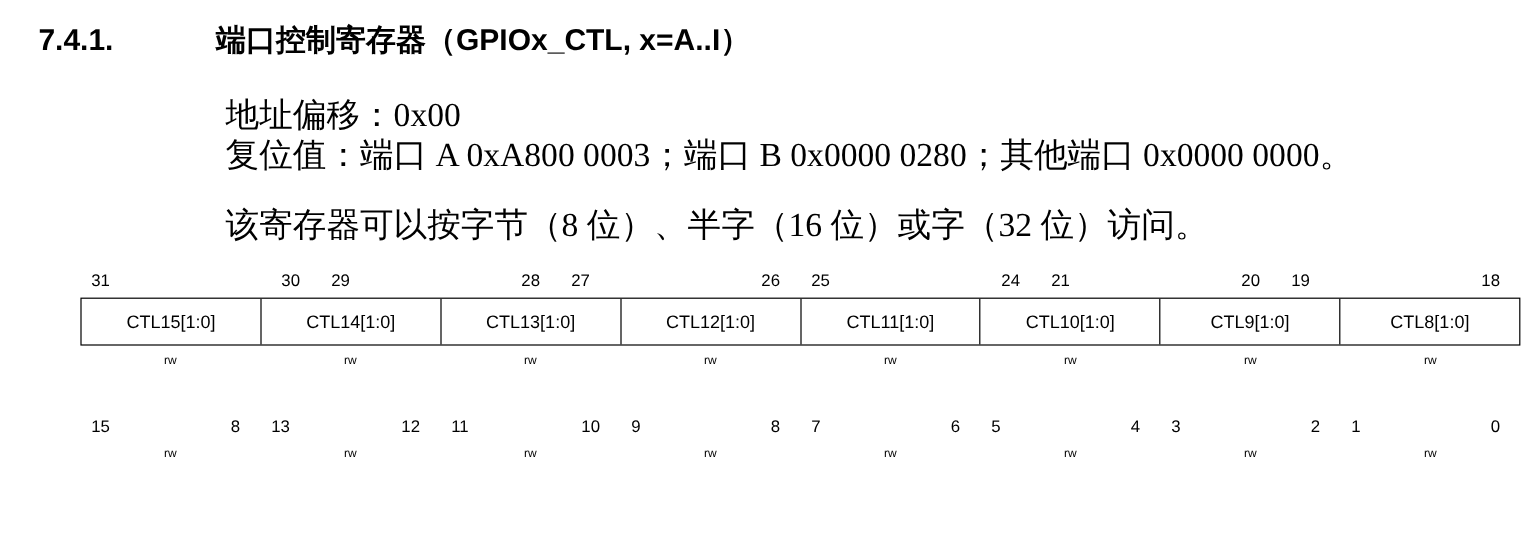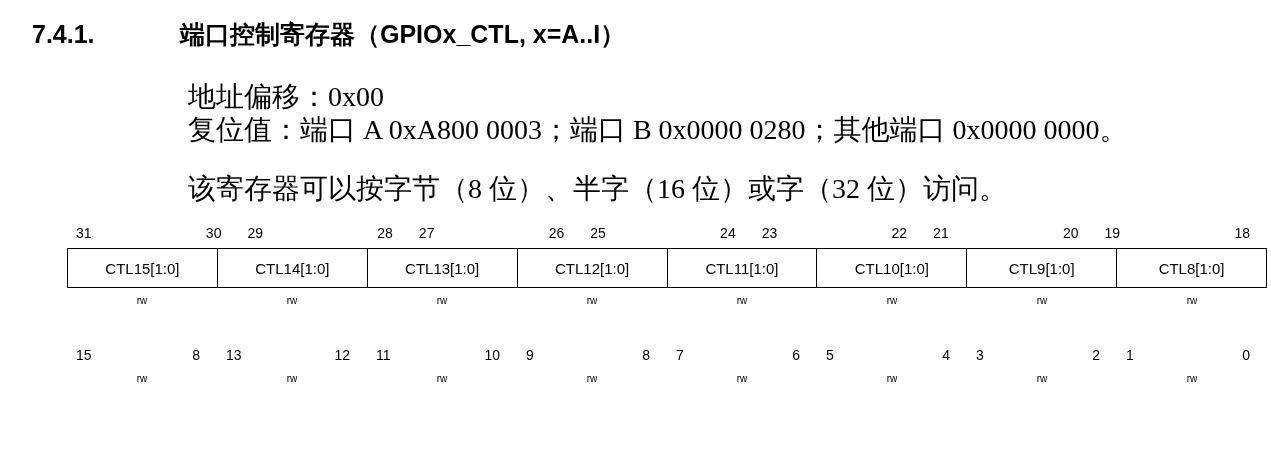--- a/index.html
+++ b/index.html
@@ -142,24 +142,20 @@
           <span class="hi">29</span>
           <span class="lo">28</span>
         </div>
       <div class="cell">
           <span class="hi">27</span>
           <span class="lo">26</span>
         </div>
       <div class="cell">
           <span class="hi">25</span>
           <span class="lo">24</span>
-        </div>
-      <div class="cell">
-          <span class="hi">23</span>
-          <span class="lo">22</span>
         </div>
       <div class="cell">
           <span class="hi">21</span>
           <span class="lo">20</span>
         </div>
       <div class="cell">
           <span class="hi">19</span>
           <span class="lo">18</span>
         </div>
     </div>

